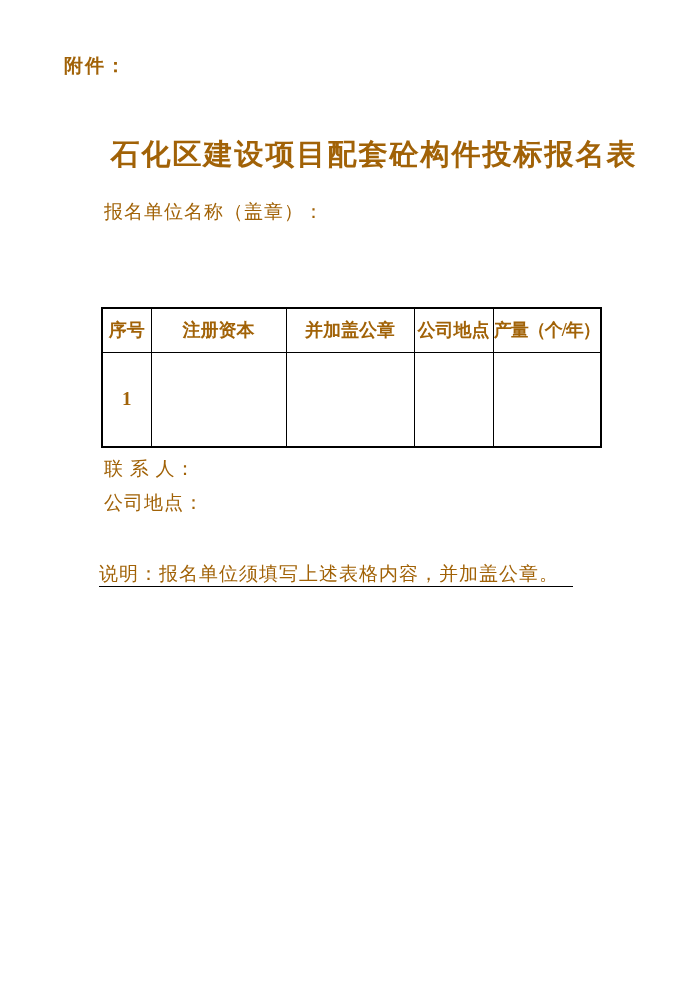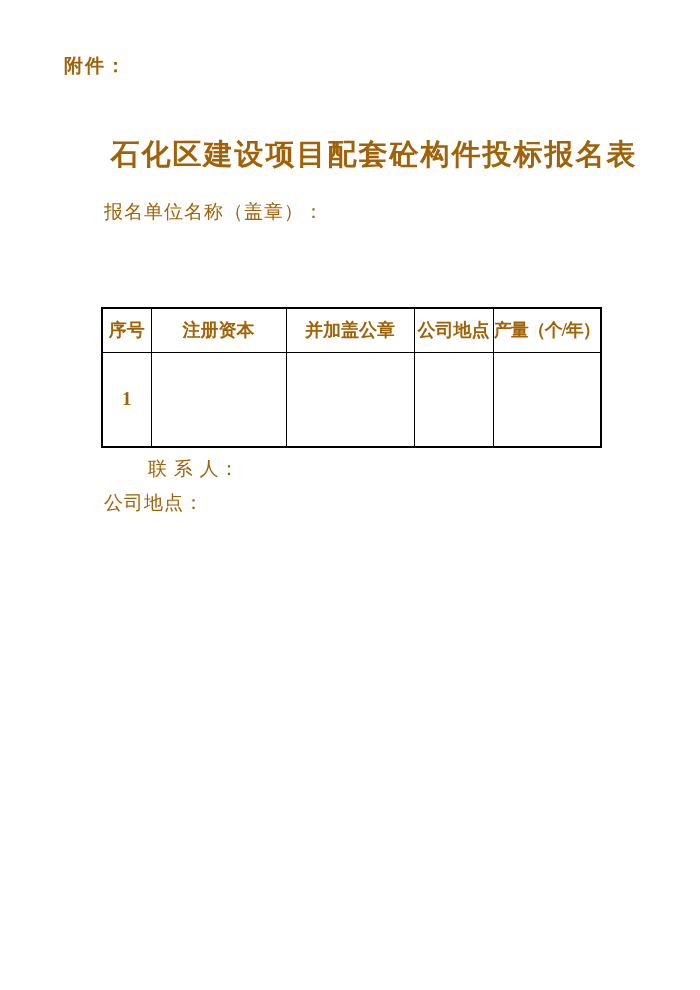--- a/index.html
+++ b/index.html
@@ -77,21 +77,21 @@
     font-size: 19px;
     font-weight: bold;
   }
   .contact {
     position: absolute;
     left: 104px;
     font-size: 19px;
     letter-spacing: 1px;
     line-height: 24px;
   }
-  .contact-person { top: 457px; margin-left: 44px; }
+  .contact-person { top: 457px; }
   .contact-phone { top: 491px; }
   .note {
     position: absolute;
     left: 99px;
     top: 561px;
     font-size: 19px;
     letter-spacing: 1px;
     line-height: 26px;
   }
   .note-underline {
@@ -136,14 +136,17 @@
         <td></td>
         <td></td>
       </tr>
     </tbody>
   </table>
 
   <div class="contact contact-person">联 系 人：</div>
 
   <div class="contact contact-phone">公司地点：</div>
 
+  <div class="note">
+    <span class="note-underline">说明：报名单位须填写上述表格内容，并加盖公章。</span>
+  </div>
 
 </div>
 
 </body></html>

